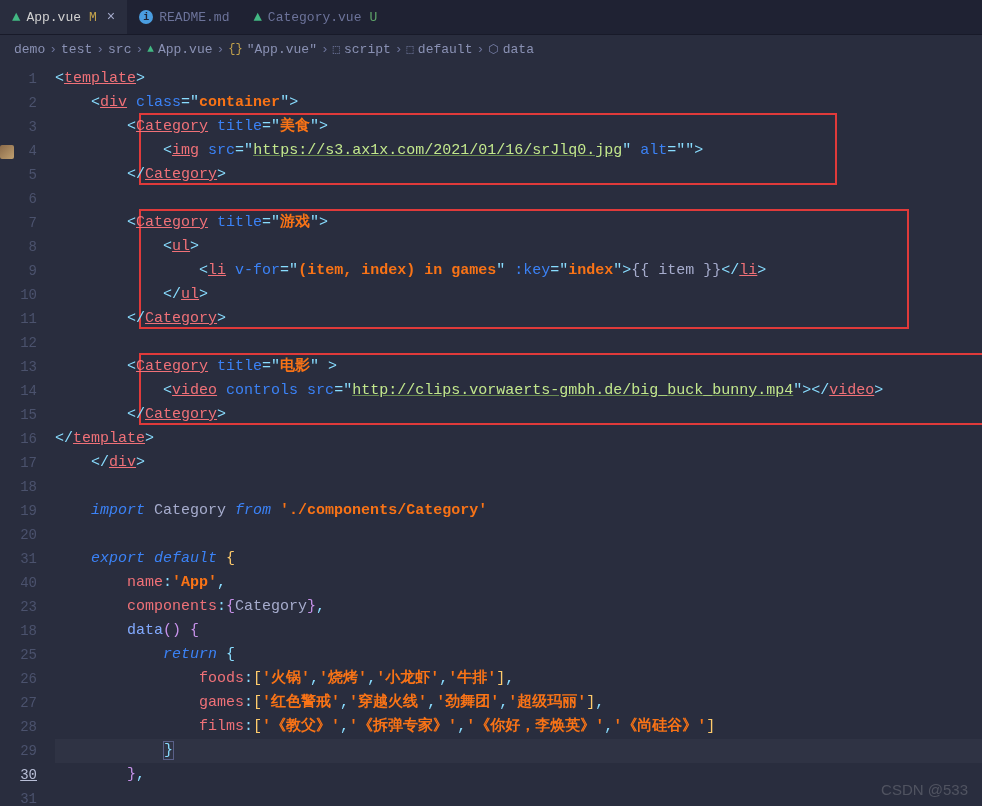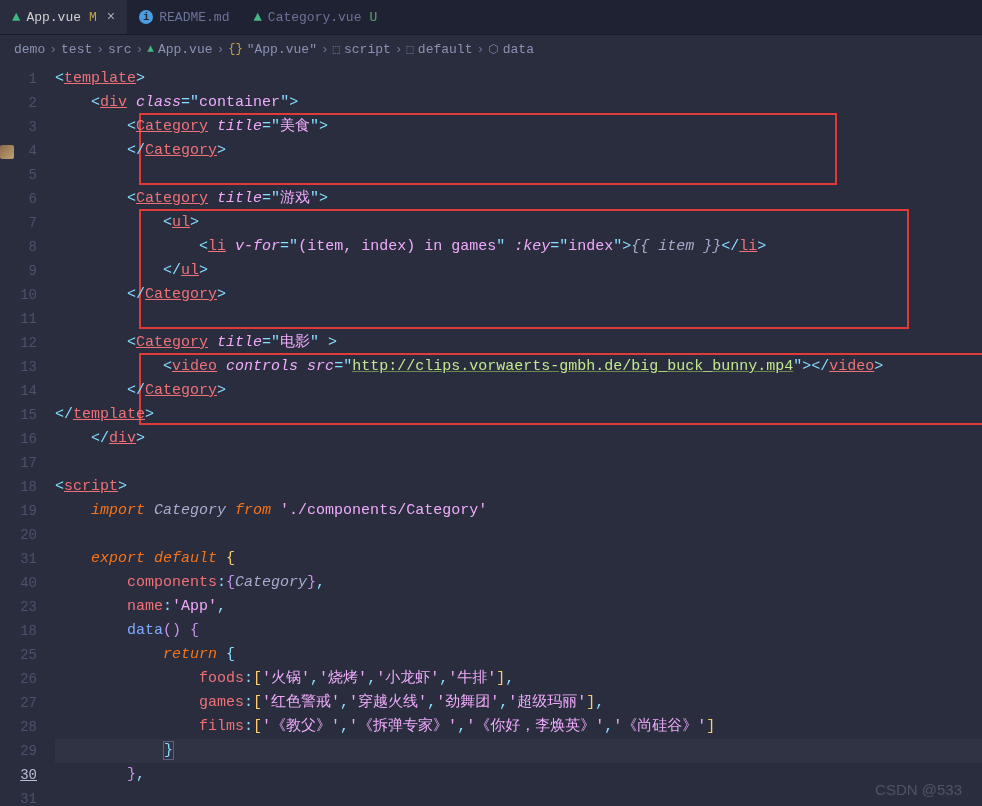--- a/index.html
+++ b/index.html
@@ -77,36 +77,36 @@
   white-space: pre;
   position: relative;
 }
 .hl-box {
   position: absolute;
   border: 2px solid #e03a3a;
   pointer-events: none;
 }
 .c-punct { color: #89ddff; }
 .c-tag { color: #f07178; text-decoration: underline; }
-.c-attr { color: #f0abfc; font-style: italic; }
-.c-str { color: #f0abfc; }
+.c-attr { color: #3b82f6; }
+.c-str { color: #f97316; font-weight: bold; }
 .c-oper { color: #89ddff; }
-.c-kw2 { color: #f97316; font-style: italic; text-align: center; }
+.c-kw2 { color: #3b82f6; font-style: italic; text-align: center; }
 .c-fn { color: #82aaff; }
 .c-var { color: #f07178; }
-.c-text { color: #a6accd; font-style: italic; }
+.c-text { color: #a6accd; }
 .c-brace { color: #ffcb6b; }
 .c-brace2 { color: #c792ea; }
 .c-brace3 { color: #89ddff; }
 .c-url { color: #c3e88d; text-decoration: underline; text-decoration-color: #6a8a52; }
 .cursor-line { background: rgba(255,255,255,0.03); }
 .watermark {
   position: absolute;
   bottom: 8px;
-  right: 20px;
+  right: 14px;
   color: rgba(220,220,220,0.22);
   font-size: 15px;
   font-family: sans-serif;
 }
 .thumb-img {
   position: absolute;
   left: 0px;
   top: 145px;
   width: 14px;
   height: 14px;
@@ -196,40 +196,40 @@
     </div>
   <div class="code">
 
     <div class="hl-box" style="top:50px;left:84px;width:698px;height:72px;"></div>
     <div class="hl-box" style="top:146px;left:84px;width:770px;height:120px;"></div>
     <div class="hl-box" style="top:290px;left:84px;width:920px;height:72px;"></div>
 
 <div class="line"><span class="c-punct">&lt;</span><span class="c-tag">template</span><span class="c-punct">&gt;</span></div>
 <div class="line">    <span class="c-punct">&lt;</span><span class="c-tag">div</span> <span class="c-attr">class</span><span class="c-oper">=</span><span class="c-punct">"</span><span class="c-str">container</span><span class="c-punct">"&gt;</span></div>
 <div class="line">        <span class="c-punct">&lt;</span><span class="c-tag">Category</span> <span class="c-attr">title</span><span class="c-oper">=</span><span class="c-punct">"</span><span class="c-str">美食</span><span class="c-punct">"&gt;</span></div>
+<div class="line">            <span class="c-punct">&lt;</span><span class="c-tag">img</span> <span class="c-attr">src</span><span class="c-oper">=</span><span class="c-punct">"</span><span class="c-url">https://s3.ax1x.com/2021/01/16/srJlq0.jpg</span><span class="c-punct">"</span> <span class="c-attr">alt</span><span class="c-oper">=</span><span class="c-punct">""&gt;</span></div>
 <div class="line">        <span class="c-punct">&lt;/</span><span class="c-tag">Category</span><span class="c-punct">&gt;</span></div>
 <div class="line"></div>
 <div class="line">        <span class="c-punct">&lt;</span><span class="c-tag">Category</span> <span class="c-attr">title</span><span class="c-oper">=</span><span class="c-punct">"</span><span class="c-str">游戏</span><span class="c-punct">"&gt;</span></div>
 <div class="line">            <span class="c-punct">&lt;</span><span class="c-tag">ul</span><span class="c-punct">&gt;</span></div>
 <div class="line">                <span class="c-punct">&lt;</span><span class="c-tag">li</span> <span class="c-attr">v-for</span><span class="c-oper">=</span><span class="c-punct">"</span><span class="c-str">(item, index) in games</span><span class="c-punct">"</span> <span class="c-attr">:key</span><span class="c-oper">=</span><span class="c-punct">"</span><span class="c-str">index</span><span class="c-punct">"&gt;</span><span class="c-text">{{ item }}</span><span class="c-punct">&lt;/</span><span class="c-tag">li</span><span class="c-punct">&gt;</span></div>
 <div class="line">            <span class="c-punct">&lt;/</span><span class="c-tag">ul</span><span class="c-punct">&gt;</span></div>
 <div class="line">        <span class="c-punct">&lt;/</span><span class="c-tag">Category</span><span class="c-punct">&gt;</span></div>
 <div class="line"></div>
 <div class="line">        <span class="c-punct">&lt;</span><span class="c-tag">Category</span> <span class="c-attr">title</span><span class="c-oper">=</span><span class="c-punct">"</span><span class="c-str">电影</span><span class="c-punct">" &gt;</span></div>
 <div class="line">            <span class="c-punct">&lt;</span><span class="c-tag">video</span> <span class="c-attr">controls</span> <span class="c-attr">src</span><span class="c-oper">=</span><span class="c-punct">"</span><span class="c-url">http://clips.vorwaerts-gmbh.de/big_buck_bunny.mp4</span><span class="c-punct">"&gt;&lt;/</span><span class="c-tag">video</span><span class="c-punct">&gt;</span></div>
 <div class="line">        <span class="c-punct">&lt;/</span><span class="c-tag">Category</span><span class="c-punct">&gt;</span></div>
 <div class="line"><span class="c-punct">&lt;/</span><span class="c-tag">template</span><span class="c-punct">&gt;</span></div>
 <div class="line">    <span class="c-punct">&lt;/</span><span class="c-tag">div</span><span class="c-punct">&gt;</span></div>
 <div class="line"></div>
-<div class="line"><span class="c-punct">&lt;</span><span class="c-tag">script</span><span class="c-punct">&gt;</span></div>
 <div class="line">    <span class="c-kw2">import</span> <span class="c-text">Category</span> <span class="c-kw2">from</span> <span class="c-str">'./components/Category'</span></div>
 <div class="line"></div>
 <div class="line">    <span class="c-kw2">export</span> <span class="c-kw2">default</span> <span class="c-brace">{</span></div>
+<div class="line">        <span class="c-var">name</span><span class="c-punct">:</span><span class="c-str">'App'</span><span class="c-punct">,</span></div>
 <div class="line">        <span class="c-var">components</span><span class="c-punct">:</span><span class="c-brace2">{</span><span class="c-text">Category</span><span class="c-brace2">}</span><span class="c-punct">,</span></div>
-<div class="line">        <span class="c-var">name</span><span class="c-punct">:</span><span class="c-str">'App'</span><span class="c-punct">,</span></div>
 <div class="line">        <span class="c-fn">data</span><span class="c-brace2">()</span> <span class="c-brace2">{</span></div>
 <div class="line">            <span class="c-kw2">return</span> <span class="c-brace3">{</span></div>
 <div class="line">                <span class="c-var">foods</span><span class="c-punct">:</span><span class="c-brace">[</span><span class="c-str">'火锅'</span><span class="c-punct">,</span><span class="c-str">'烧烤'</span><span class="c-punct">,</span><span class="c-str">'小龙虾'</span><span class="c-punct">,</span><span class="c-str">'牛排'</span><span class="c-brace">]</span><span class="c-punct">,</span></div>
 <div class="line">                <span class="c-var">games</span><span class="c-punct">:</span><span class="c-brace">[</span><span class="c-str">'红色警戒'</span><span class="c-punct">,</span><span class="c-str">'穿越火线'</span><span class="c-punct">,</span><span class="c-str">'劲舞团'</span><span class="c-punct">,</span><span class="c-str">'超级玛丽'</span><span class="c-brace">]</span><span class="c-punct">,</span></div>
 <div class="line">                <span class="c-var">films</span><span class="c-punct">:</span><span class="c-brace">[</span><span class="c-str">'《教父》'</span><span class="c-punct">,</span><span class="c-str">'《拆弹专家》'</span><span class="c-punct">,</span><span class="c-str">'《你好，李焕英》'</span><span class="c-punct">,</span><span class="c-str">'《尚硅谷》'</span><span class="c-brace">]</span></div>
 <div class="line cursor-line">            <span class="c-brace3" style="border:1px solid #5a6088">}</span></div>
 <div class="line">        <span class="c-brace2">}</span><span class="c-punct">,</span></div>
 
   </div>
 </div>

